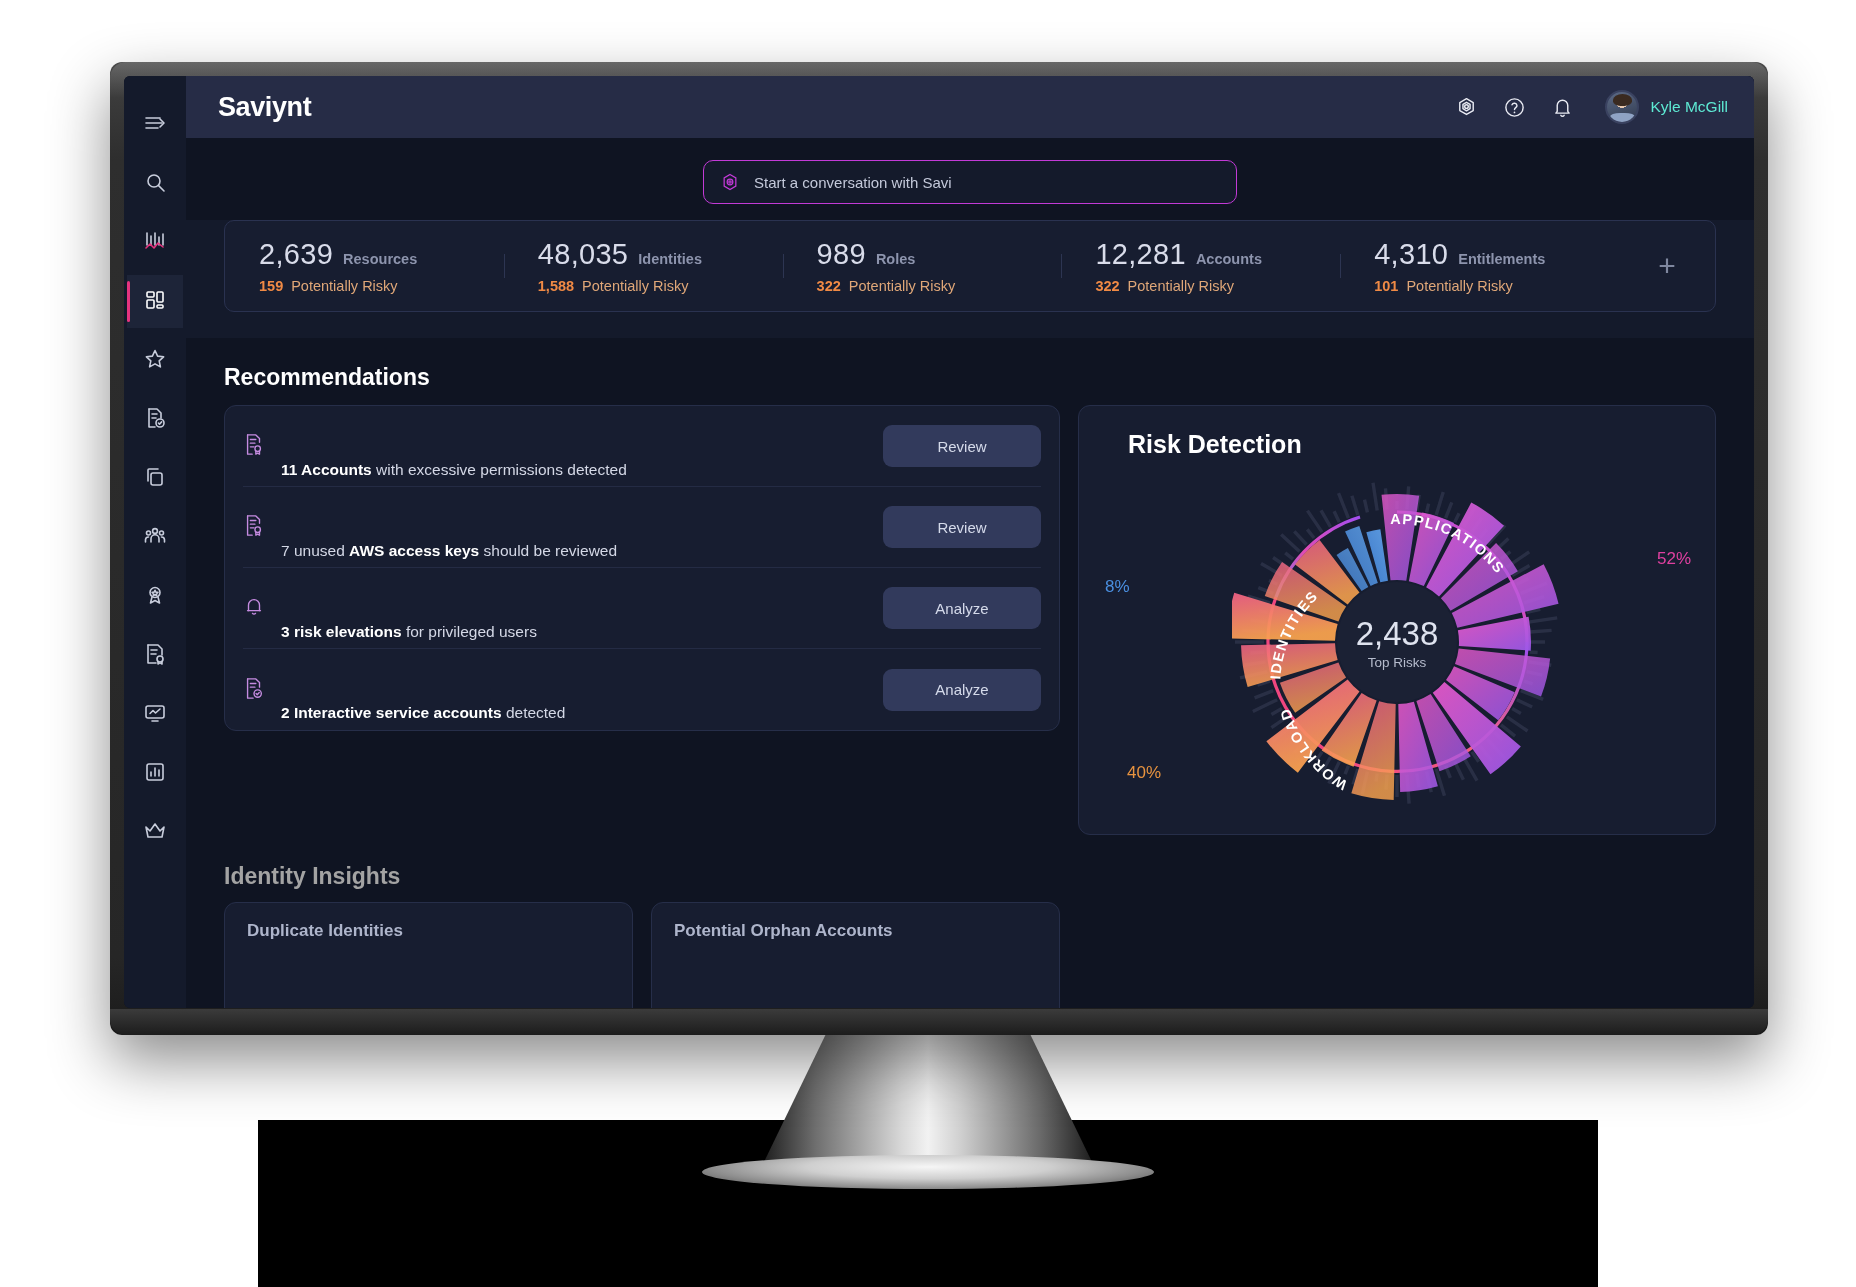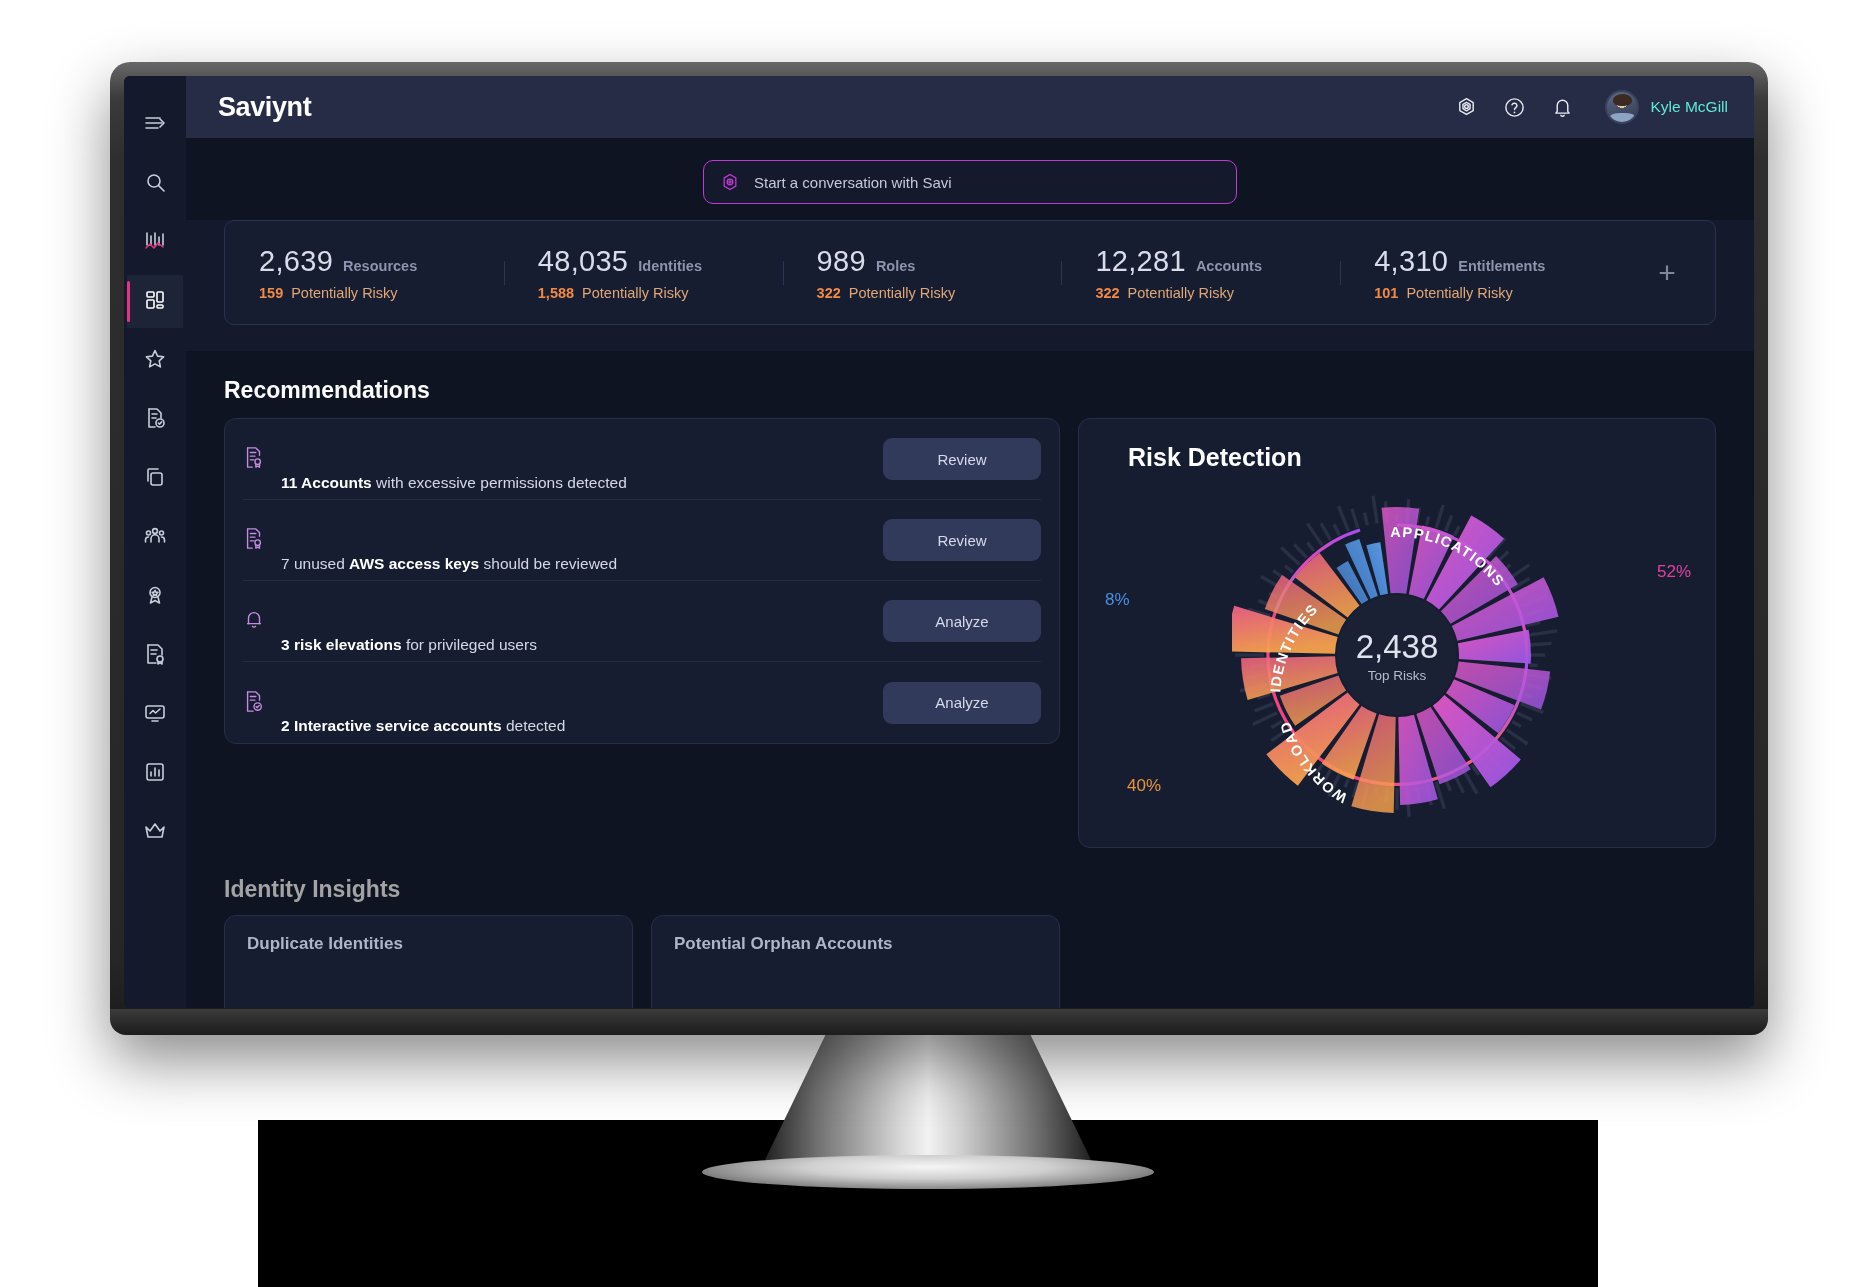--- a/index.html
+++ b/index.html
@@ -9,21 +9,21 @@
     font-family: "Liberation Sans", sans-serif;
     overflow: hidden;
   }
   .stage { position: relative; width: 1856px; height: 1287px; background:#fff; }
 
   
   .monitor {
     position: absolute; left: 110px; top: 62px;
     width: 1658px; height: 973px;
     background: linear-gradient(180deg,#4a4a4a 0%,#3a3a3a 4%,#2e2e2e 10%,#262626 92%,#1a1a1a 100%);
-    border-radius: 20px;
+    border-radius: 12px;
     padding: 14px 14px 14px 14px;
     box-shadow: 0 26px 60px rgba(0,0,0,.45);
   }
   .monitor-gloss {
     position:absolute; left:0; top:0; width:100%; height:36px;
     border-radius:16px 16px 0 0;
     background: linear-gradient(180deg, rgba(255,255,255,.16), rgba(255,255,255,0));
     pointer-events:none;
   }
   .bezel-bottom {
@@ -108,21 +108,21 @@
   }
   .savi-box .sv { width:20px;height:20px; }
   .savi-box svg{width:20px;height:20px;stroke:#c23ad6;fill:none;stroke-width:1.5;}
   .savi-ph { color:#c4c9da; font-size:15px; }
 
   .page-title { color:#fff; font-size:31px; font-weight:400; padding: 20px 0 0 38px; letter-spacing:-.2px;}
 
   
   .stats-band { background:#141a2b; margin-top: 16px; padding: 0 0 26px 0; }
   .stats {
-    margin: 0 38px; height: 105px; border:1px solid #2a3250; border-radius:10px;
+    margin: 0 38px; height: 92px; border:1px solid #2a3250; border-radius:10px;
     background:#171d30; display:flex; align-items:center;
   }
   .stat { flex:1; padding: 0 0 0 34px; position:relative; }
   .stat + .stat::before{
     content:""; position:absolute; left:0; top:16px; bottom:16px; width:1px; background:#2d3552;
   }
   .stat-top { display:flex; align-items:baseline; gap:10px; }
   .stat-num { color:#d9dcea; font-size:29px; font-weight:300; letter-spacing:.3px;}
   .stat-lbl { color:#8d94ad; font-size:14.5px; font-weight:700;}
   .stat-bot { display:flex; align-items:baseline; gap:8px; margin-top:7px;}

